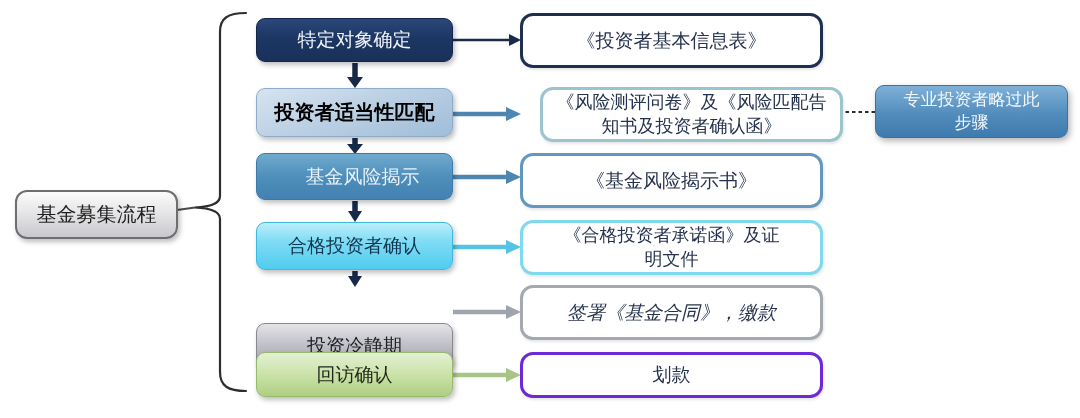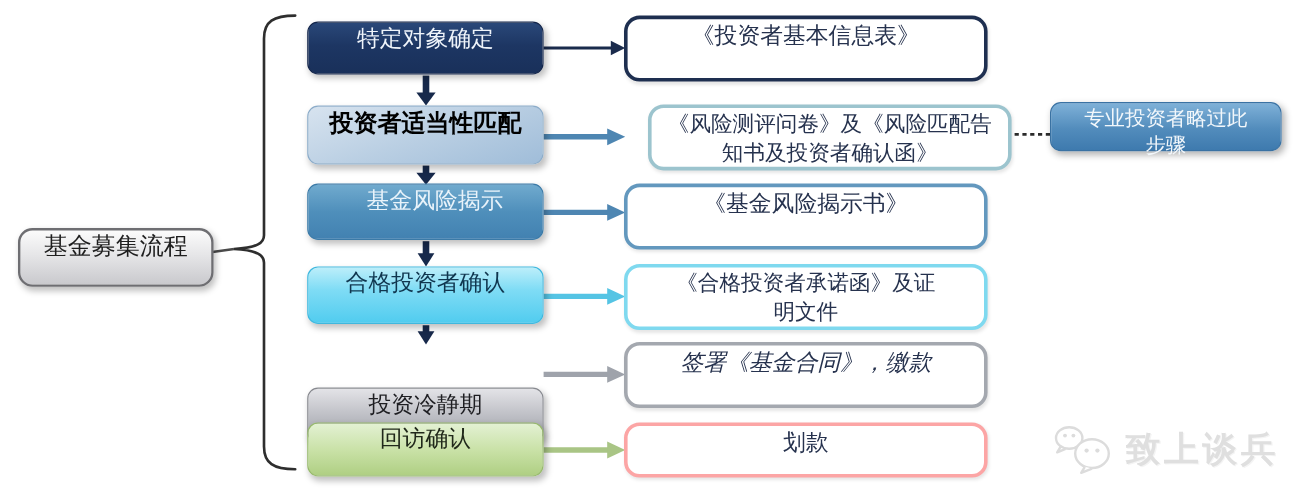--- a/index.html
+++ b/index.html
@@ -2,21 +2,21 @@
 <html><head>
 <meta charset="utf-8">
 <style>
   html,body{margin:0;padding:0;background:#ffffff;}
   .canvas{
     position:relative;width:1080px;height:418px;background:#ffffff;
     font-family:"Liberation Serif","DejaVu Serif",serif;overflow:hidden;
   }
   .overlay{position:absolute;left:0;top:0;width:1080px;height:418px;z-index:0;pointer-events:none;}
 
-  .box{position:absolute;display:flex;justify-content:center;
+  .box{position:absolute;display:flex;align-items:center;justify-content:center;
        text-align:center;box-sizing:border-box;z-index:1;}
 
   
   .root-box{left:15px;top:190px;width:163px;height:49px;border-radius:12px;
     background:linear-gradient(180deg,#FBFBFB 0%,#E6E6E8 45%,#C9C9CD 100%);
     border:2px solid #6E6E72;color:#1E1E1E;font-size:20px;
     box-shadow:2px 3px 5px rgba(0,0,0,.25);}
 
   
   .step{left:256px;width:197px;border-radius:9px;font-size:19px;
@@ -37,24 +37,24 @@
 
   
   .doc{left:520px;width:303px;background:#ffffff;border-radius:13px;font-size:19px;
        color:#26324E;line-height:1.32;padding:2px 18px;
        box-shadow:1px 2px 3px rgba(0,0,0,.10);}
   .doc-1{top:13px;height:55px;border:3px solid #1E2F50;}
   .doc-2{top:87px;height:55px;border:3px solid #9CC4CE;font-size:18px;padding:2px 12px;margin-left:20px;}
   .doc-3{top:153px;height:55px;border:3px solid #6398BE;}
   .doc-4{top:220px;height:55px;border:3px solid #7FD9EF;font-size:18px;padding:2px 40px;}
   .doc-5{top:285px;height:55px;border:3px solid #A4A8AF;font-style:italic;}
-  .doc-6{top:352px;height:46px;border:3px solid #fca5a5;}
+  .doc-6{top:352px;height:46px;border:3px solid #6d28d9;}
 
   
-  .note-box{left:875px;top:85px;width:193px;height:41px;border-radius:9px;
+  .note-box{left:875px;top:85px;width:193px;height:53px;border-radius:9px;
     background:linear-gradient(180deg,#7FB1D8 0%,#528CBC 55%,#3E7AAE 100%);
     border:1px solid #3A72A3;color:#F2F7FB;font-size:17px;line-height:1.35;
     padding:2px 24px;box-shadow:2px 3px 6px rgba(0,0,0,.30);}
 
   
   .watermark{position:absolute;left:876px;top:347px;width:200px;height:56px;z-index:1;
     display:flex;align-items:center;gap:6px;color:#DFDFDF;}
   .watermark-text{font-size:29px;font-weight:bold;letter-spacing:3px;
     font-family:"Liberation Serif","DejaVu Serif",serif;
     text-shadow:1px 1px 0 #F4F4F4;}
@@ -143,27 +143,14 @@
       <span>签署《基金合同》，缴款</span>
     </div>
   <div class="box doc doc-6">
       <span>划款</span>
     </div>
 
   <div class="box note-box">
     <span>专业投资者略过此步骤</span>
   </div>
 
-  <div class="watermark">
-    <svg width="56" height="46" viewBox="0 0 56 46">
-      <ellipse cx="15" cy="13" rx="11" ry="9" fill="none" stroke="#DCDCDC" stroke-width="2"></ellipse>
-      <circle cx="11.5" cy="11" r="1.6" fill="#DCDCDC"></circle>
-      <circle cx="18.5" cy="11" r="1.6" fill="#DCDCDC"></circle>
-      <path d="M8,20 L5,25 L12,22" fill="none" stroke="#DCDCDC" stroke-width="2" stroke-linejoin="round"></path>
-      <ellipse cx="34" cy="26" rx="14" ry="12" fill="#FFFFFF" stroke="#DCDCDC" stroke-width="2"></ellipse>
-      <circle cx="29.5" cy="23.5" r="1.8" fill="#DCDCDC"></circle>
-      <circle cx="38.5" cy="23.5" r="1.8" fill="#DCDCDC"></circle>
-      <path d="M28,37 L25,42 L34,38.5" fill="#FFFFFF" stroke="#DCDCDC" stroke-width="2" stroke-linejoin="round"></path>
-    </svg>
-    <span class="watermark-text">致上谈兵</span>
-  </div>
 
 </div>
 
 </body></html>

